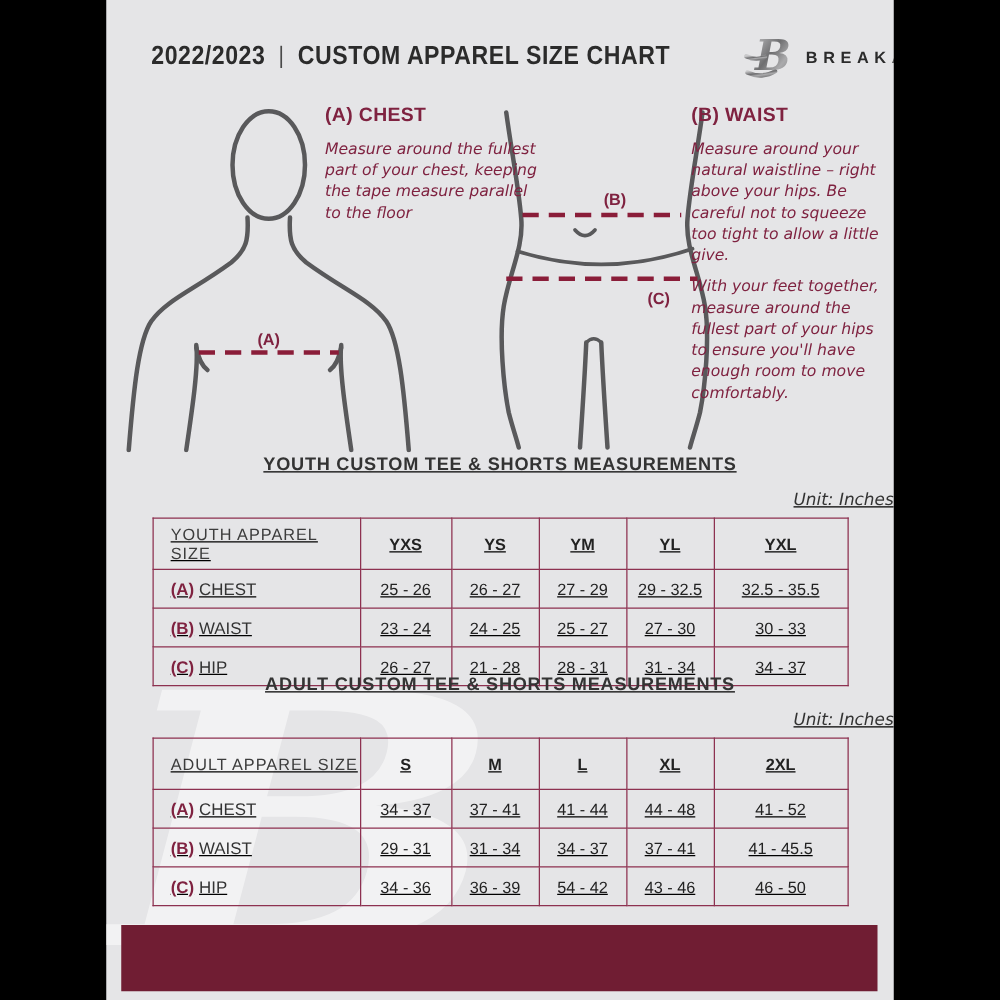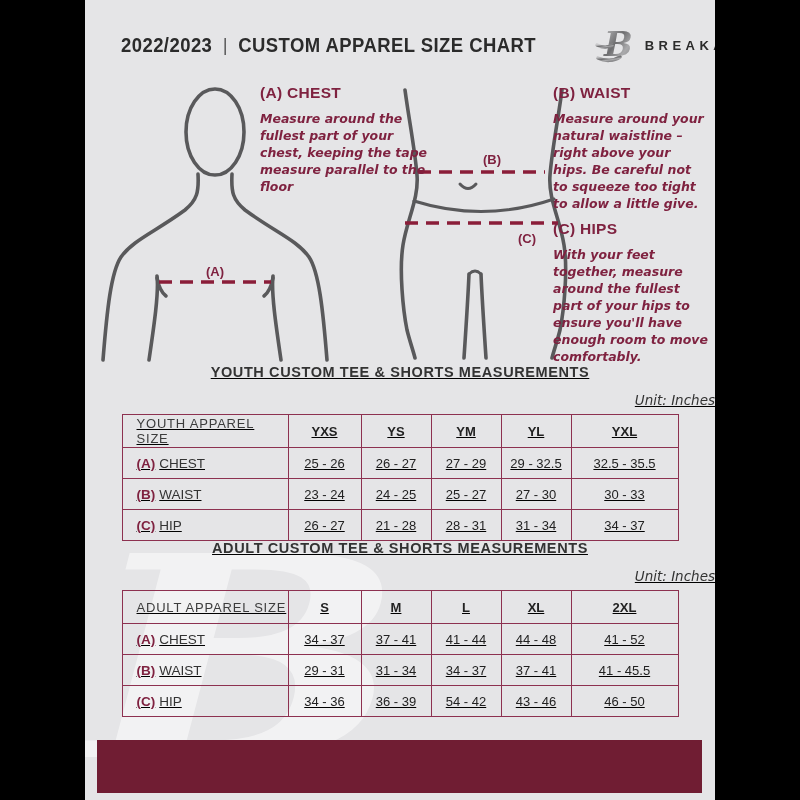--- a/index.html
+++ b/index.html
@@ -28,35 +28,35 @@
 
   
   .instructions{position:absolute;top:80px;left:0;width:630px;height:282px;z-index:1;}
   .fig-svg{position:absolute;left:0;top:0;}
   .instr-block{position:absolute;}
   .instr-block.chest{left:175px;top:4px;width:170px;}
   .instr-block.waist{left:468px;top:4px;width:153px;}
   .instr-block.hips{left:468px;top:140px;width:160px;}
   .instr-heading{font-size:15.5px;font-weight:800;color:#7f2240;letter-spacing:0.3px;
                  margin:0 0 8px 0;}
-  .instr-body{font-size:12.5px;line-height:1.36;font-style:italic;font-weight:700;
+  .instr-body{font-size:12.5px;line-height:1.36;font-style:italic;font-weight:400;
               color:#7f2240;margin:0;font-family:"DejaVu Sans",sans-serif;}
 
   
   .tbl-section{position:absolute;left:0;width:630px;z-index:1;text-decoration:underline;}
   .tbl-section.youth{top:364px;}
   .tbl-section.adult{top:540px;}
   .tbl-title{text-align:center;font-size:14.5px;font-weight:700;color:#333;
              letter-spacing:0.6px;margin:0;}
   .tbl-unit{text-align:right;font-size:13.5px;font-style:italic;color:#333;
             margin:12px 0 6px 0;font-family:"DejaVu Sans",sans-serif;}
   table.size-table{border-collapse:collapse;margin:0 auto;width:556px;table-layout:fixed;}
   table.size-table th,table.size-table td{border:1.5px solid #8d3150;padding:0;
             text-align:center;vertical-align:middle;background:transparent;}
-  table.size-table thead tr{height:33px;}
+  table.size-table thead tr{height:41px;}
   table.size-table tbody tr{height:31px;}
   .label-h{font-size:13px;font-weight:400;color:#3c3c3c;letter-spacing:0.8px;
            text-align:left !important;padding-left:14px !important;}
   th.size-h{font-size:13px;font-weight:700;color:#222;}
   td.row-label{text-align:left !important;padding-left:14px !important;font-size:13.5px;
                color:#333;}
   td.row-label .key{color:#7f2240;font-weight:700;margin-right:4px;}
   td.val{font-size:13px;color:#222;}
 
   
@@ -132,21 +132,20 @@
 
       <div class="instr-block chest">
         <p class="instr-heading">(A) CHEST</p>
         <p class="instr-body">Measure around the fullest part of your chest, keeping the tape measure parallel to the floor</p>
       </div>
       <div class="instr-block waist">
         <p class="instr-heading">(B) WAIST</p>
         <p class="instr-body">Measure around your natural waistline – right above your hips. Be careful not to squeeze too tight to allow a little give.</p>
       </div>
       <div class="instr-block hips">
-        <p class="instr-heading">(C) HIPS</p>
         <p class="instr-body">With your feet together, measure around the fullest part of your hips to ensure you'll have enough room to move comfortably.</p>
       </div>
     </div>
 
     <div class="tbl-section youth">
       <p class="tbl-title">YOUTH CUSTOM TEE &amp; SHORTS MEASUREMENTS</p>
       <p class="tbl-unit">Unit: Inches</p>
       <table class="size-table">
         <colgroup>
           <col style="width:166px">

